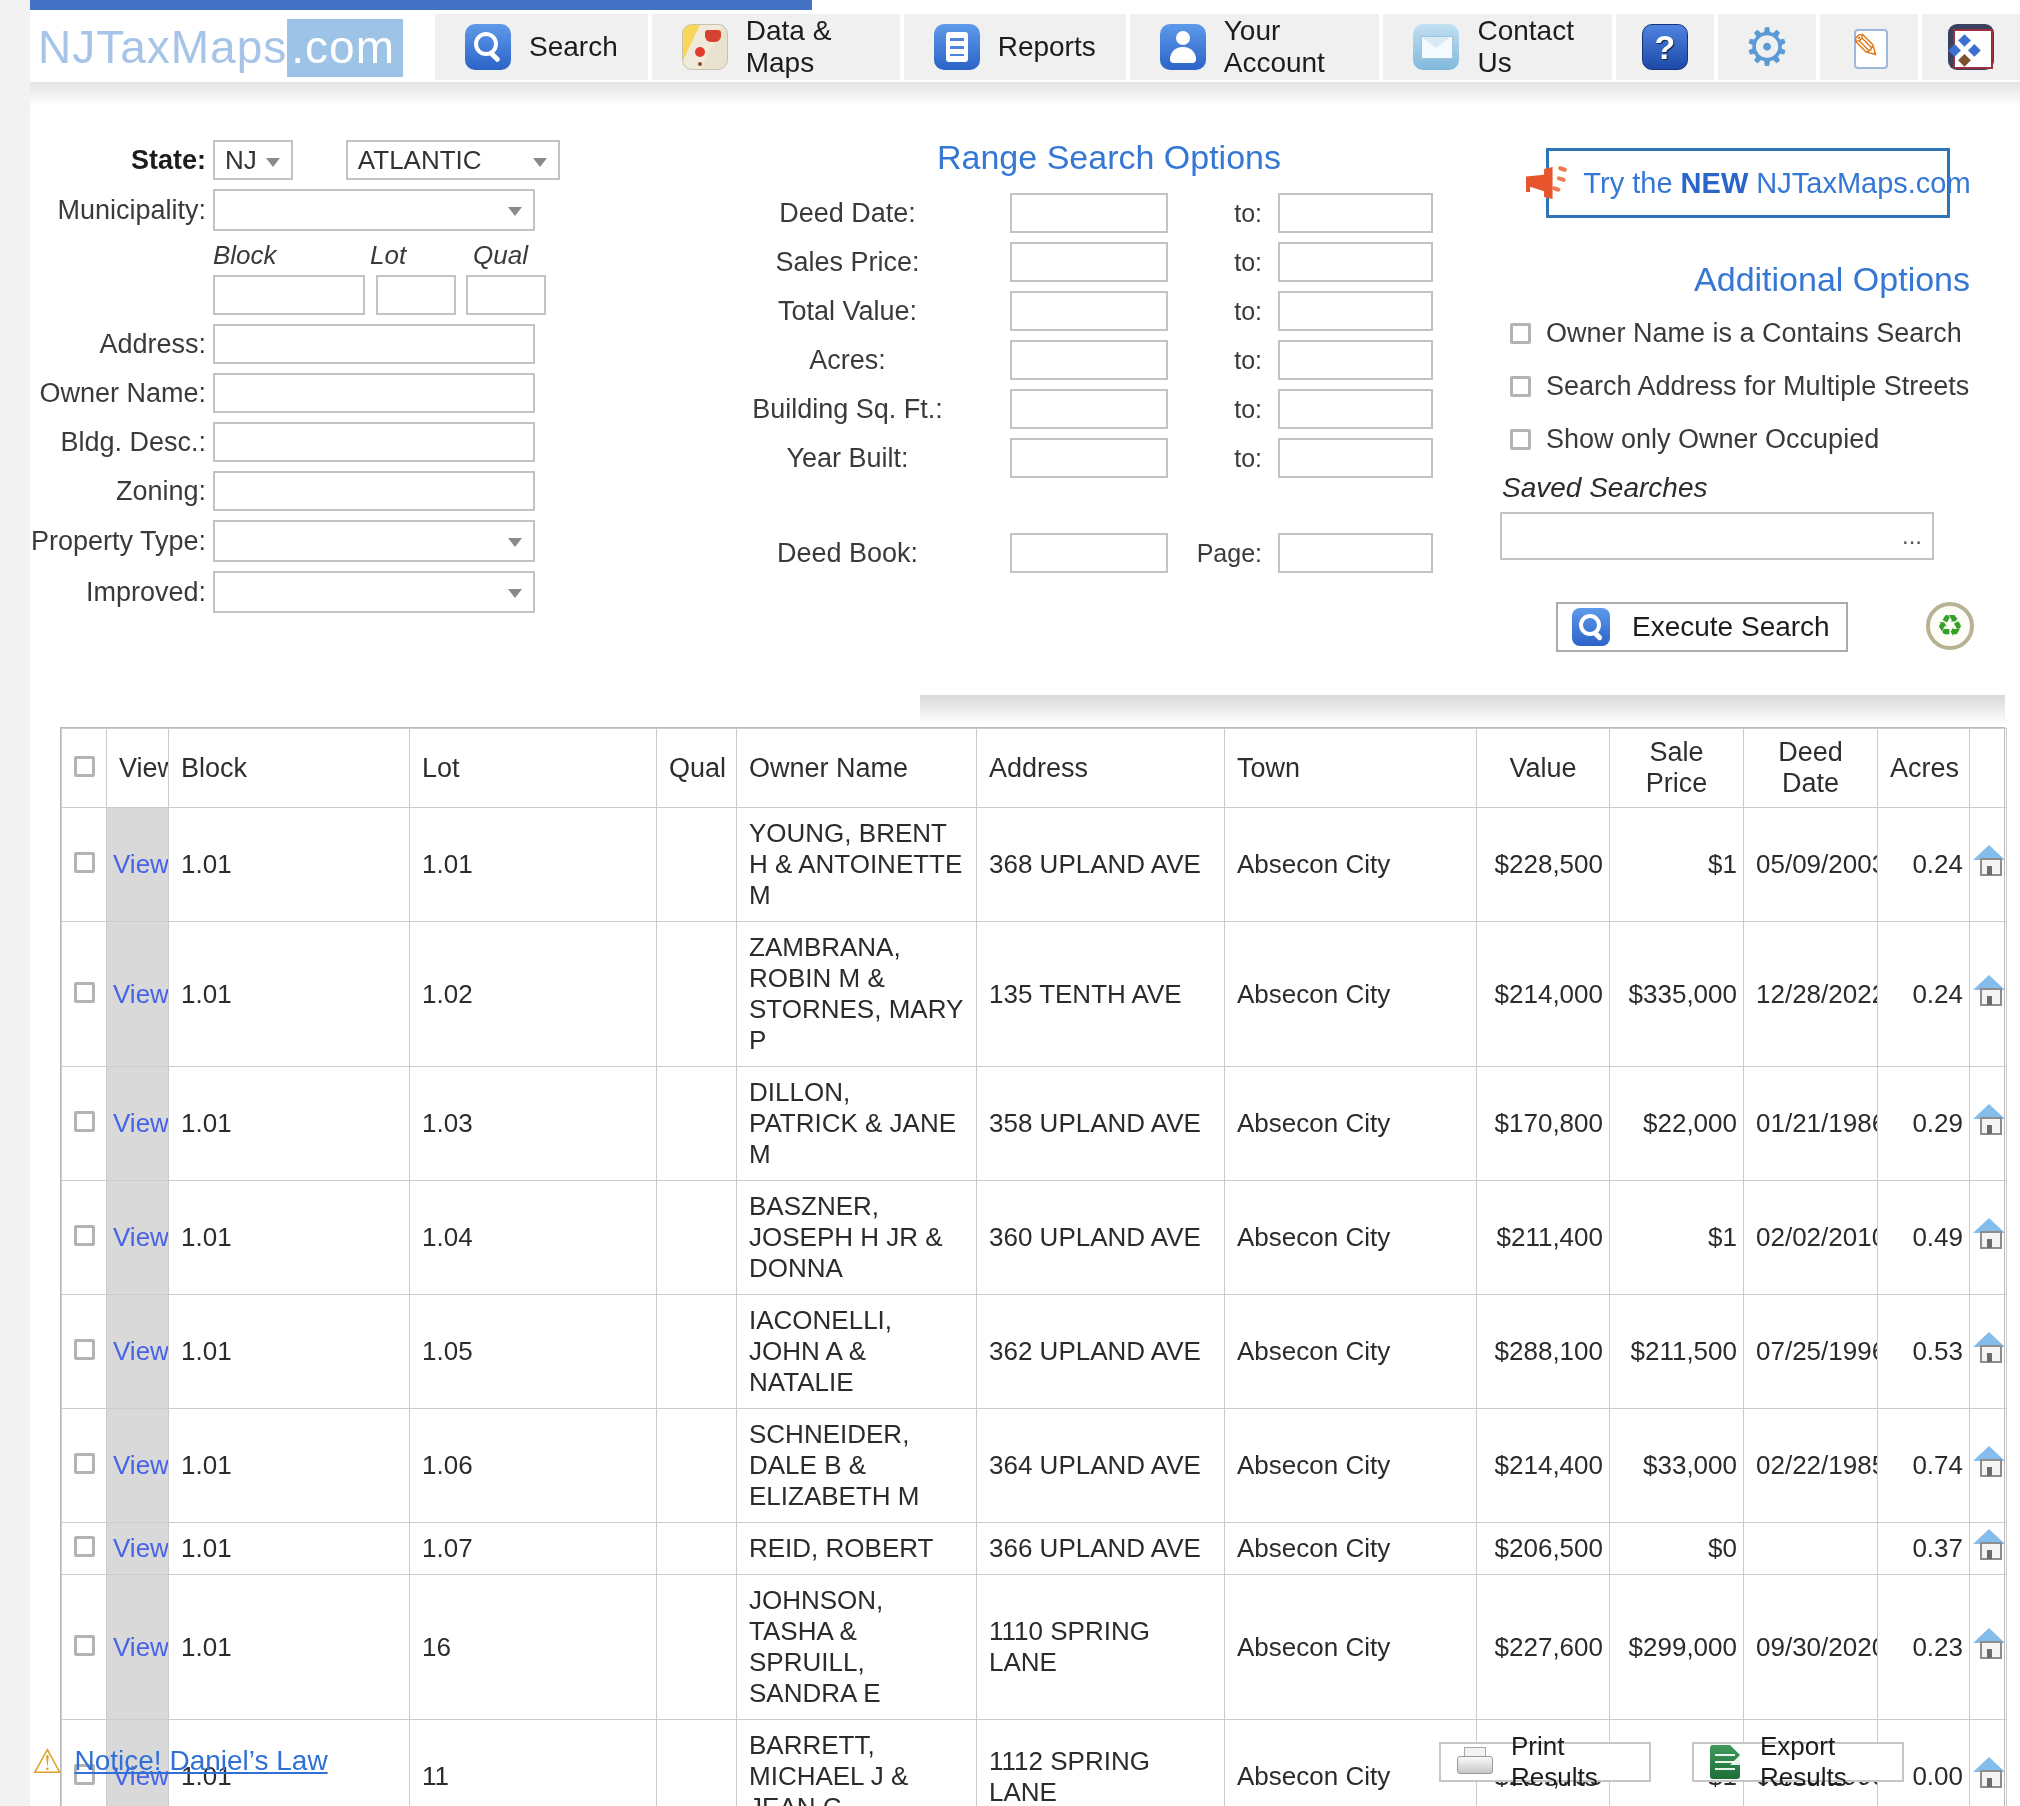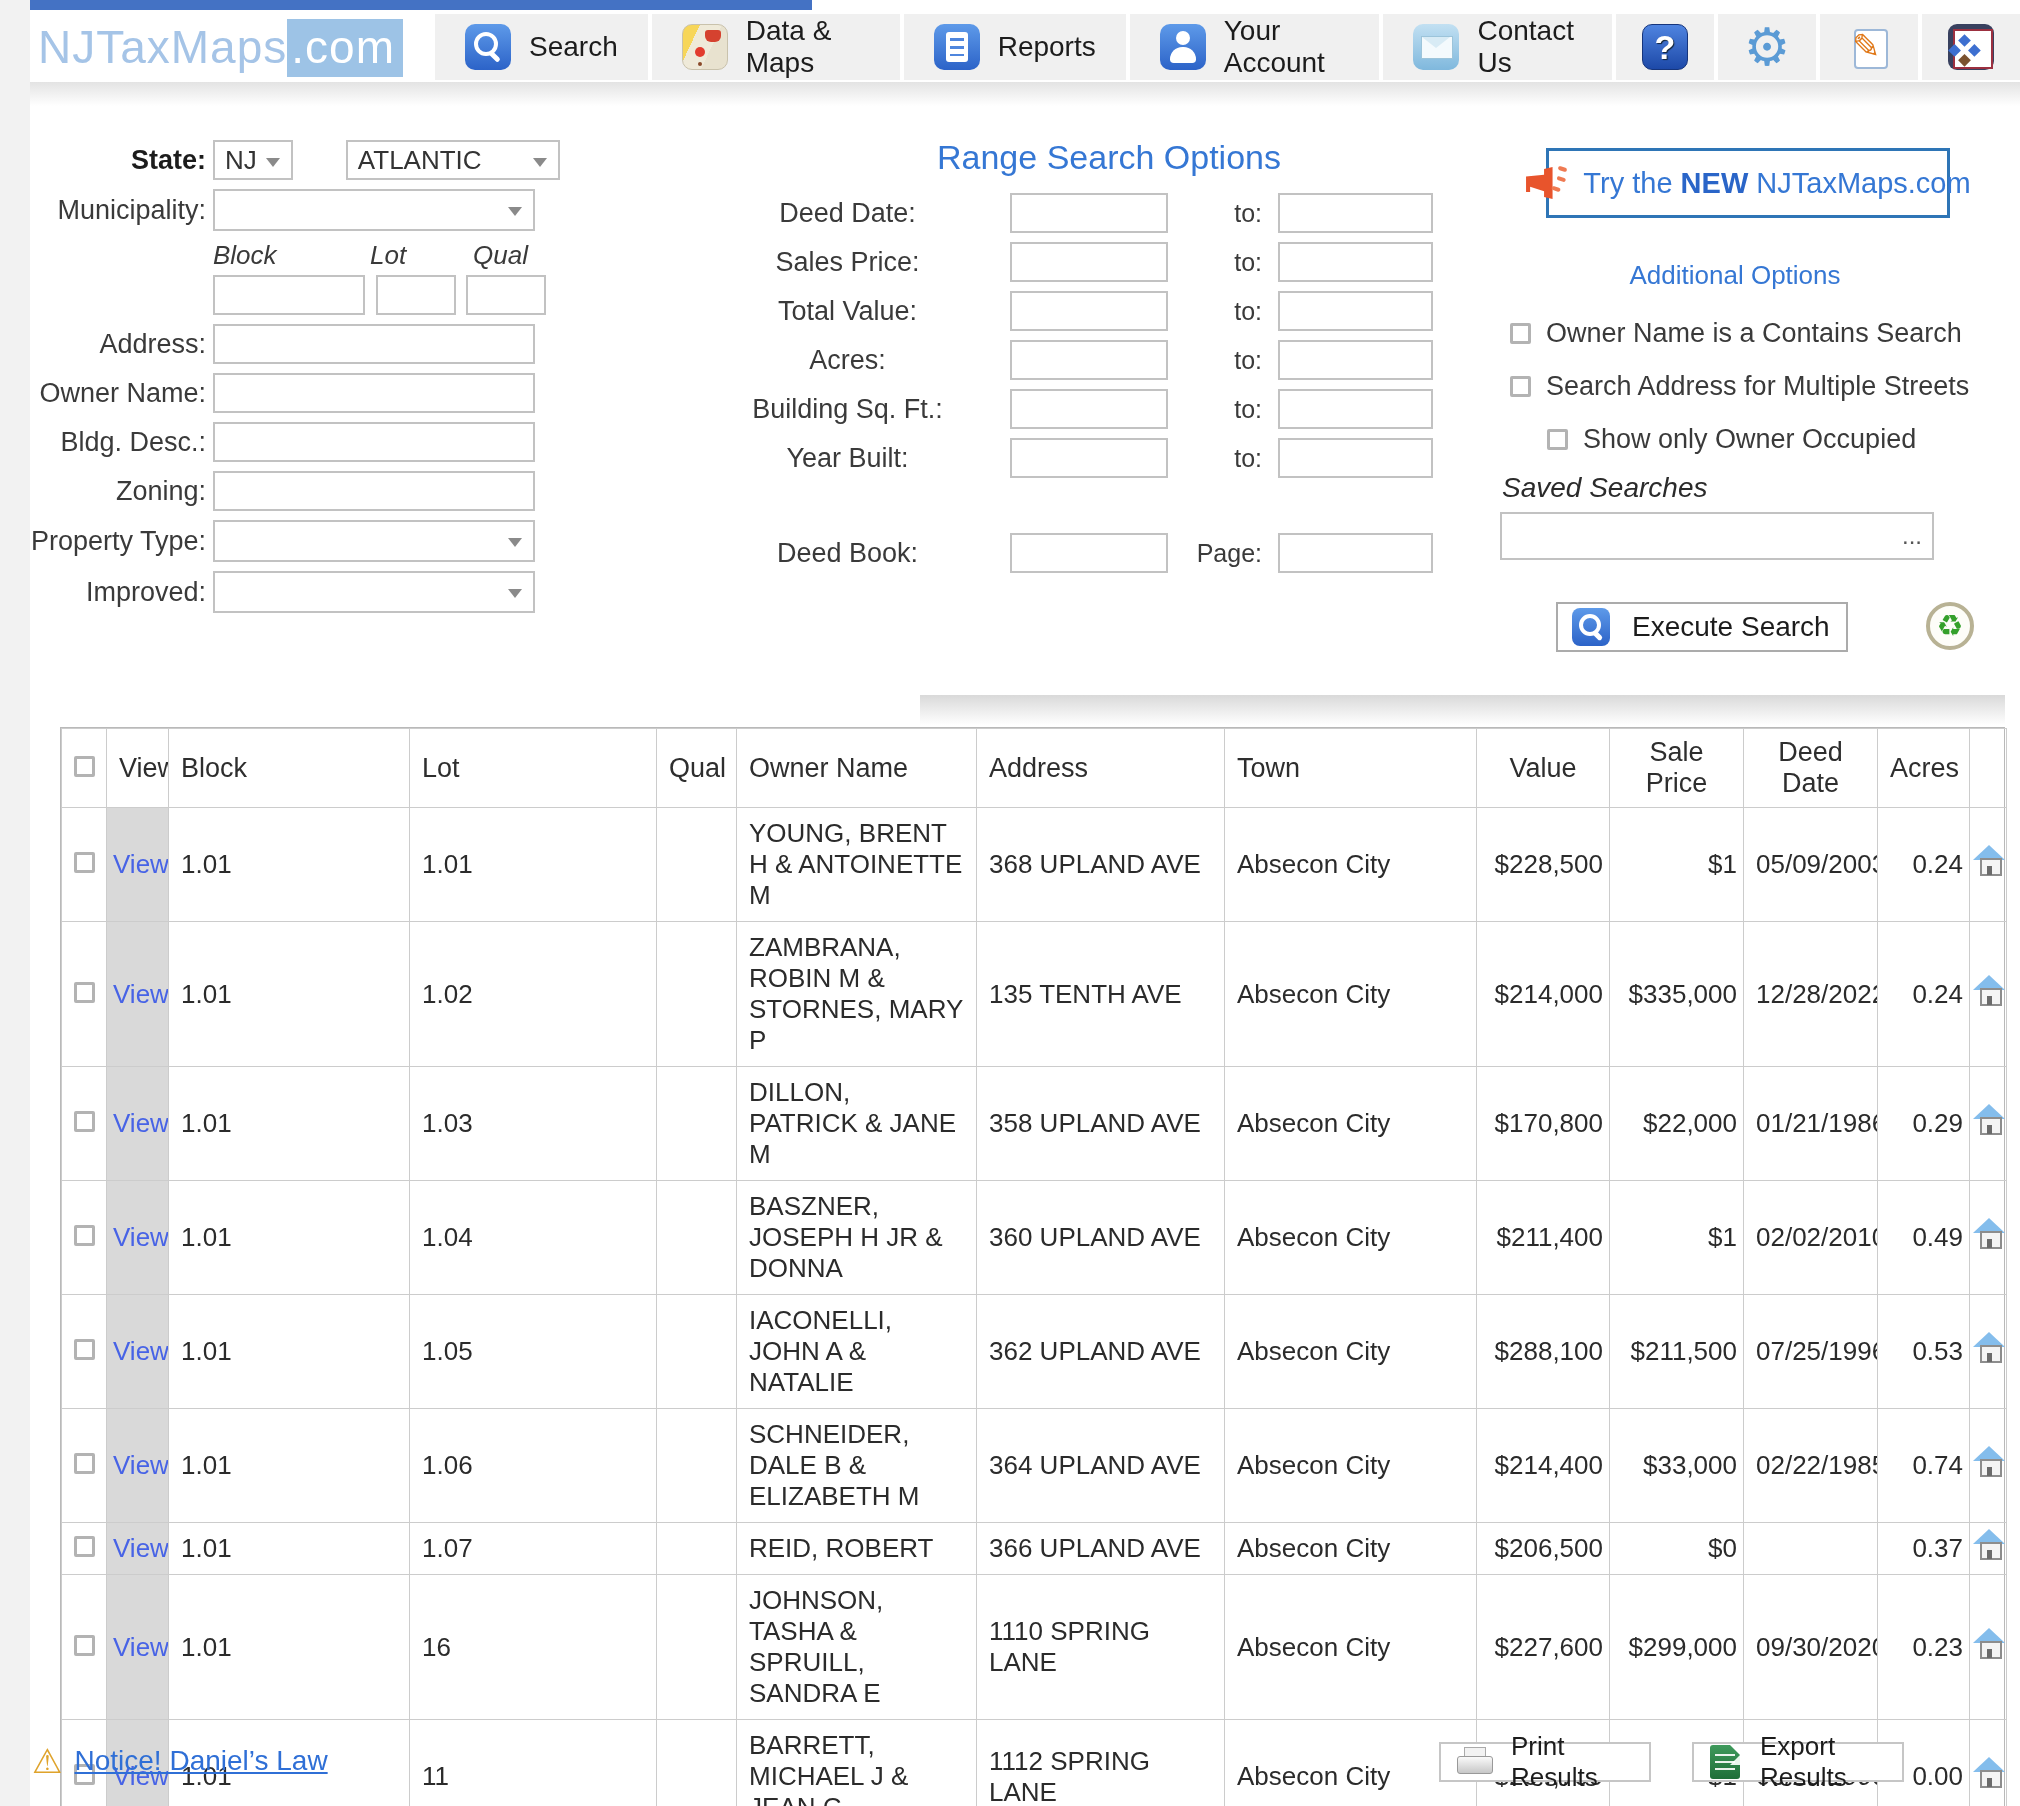--- a/index.html
+++ b/index.html
@@ -81,24 +81,24 @@
   
   .options-panel { position:absolute; left:1500px; top:140px; width:470px; height:560px; }
   .try-btn { position:absolute; left:46px; top:8px; width:404px; height:70px; border:3px solid #2e75b6; background:#fff; display:flex; align-items:center; justify-content:center; gap:14px; cursor:pointer; }
   .try-text { font-size:29px; color:#3577d4; white-space:nowrap; }
   .try-text b { color:#2a65c8; font-weight:bold; }
   .megaphone { position:relative; width:44px; height:40px; flex:0 0 auto; }
   .megaphone::before { content:''; position:absolute; left:0; top:4px; width:34px; height:32px; background:#e8542c;
       clip-path:polygon(55% 6%, 80% 0, 80% 100%, 55% 94%, 55% 76%, 14% 62%, 14% 78%, 2% 78%, 2% 30%, 55% 24%); }
   .megaphone::after { content:''; position:absolute; right:2px; top:4px; width:9px; height:4px; background:#ef7a52; border-radius:2px;
       box-shadow:2px 10px 0 #ef7a52, 0 21px 0 #ef7a52; transform:rotate(18deg); }
-  .add-title { position:absolute; left:0; top:120px; width:100%; text-align:center; font-size:26px; color:#3577d4; }
+  .add-title { position:absolute; left:0; top:120px; width:100%; text-align:right; font-size:34px; color:#3577d4; }
   .cb-row { position:absolute; left:10px; display:flex; align-items:center; gap:15px; }
   .cb-row .lbl { font-size:27px; }
-  .cb1 { top:178px; } .cb2 { top:231px; } .cb3 { top:284px;margin-left:37px; }
+  .cb1 { top:178px; } .cb2 { top:231px; } .cb3 { top:284px; }
   .saved-label { position:absolute; left:2px; top:332px; font-style:italic; font-size:28px; color:#2b2b2b; }
   .saved-input { position:absolute; left:0; top:372px; width:434px; height:48px; border:2px solid #c2c2c2; background:#fff; display:flex; align-items:center; justify-content:flex-end; padding-right:10px; cursor:text; }
   .saved-ellipsis { font-size:24px; color:#555; cursor:pointer; }
   .exec-btn { position:absolute; left:56px; top:462px; width:292px; height:50px; border:2px solid #ababab; background:#fff; display:flex; align-items:center; gap:22px; padding-left:14px; cursor:pointer; font-size:28px; color:#1c1c1c; }
   .exec-mag { width:38px; height:38px; border-radius:8px; background:linear-gradient(180deg,#5e9ae9,#2c63c8); position:relative; }
   .exec-mag::before { content:''; position:absolute; left:7px; top:6px; width:14px; height:14px; border:4px solid #fff; border-radius:50%; }
   .exec-mag::after { content:''; position:absolute; left:23px; top:22px; width:5px; height:11px; background:#fff; border-radius:3px; transform:rotate(-45deg); }
   .refresh-btn { position:absolute; left:426px; top:462px; width:48px; height:48px; border:4px solid #b8b294; border-radius:50%; background:#fdfdf8; display:flex; align-items:center; justify-content:center; cursor:pointer; }
   .refresh-btn::before { content:'♻'; color:#34a02a; font-size:30px; line-height:1; }
 

